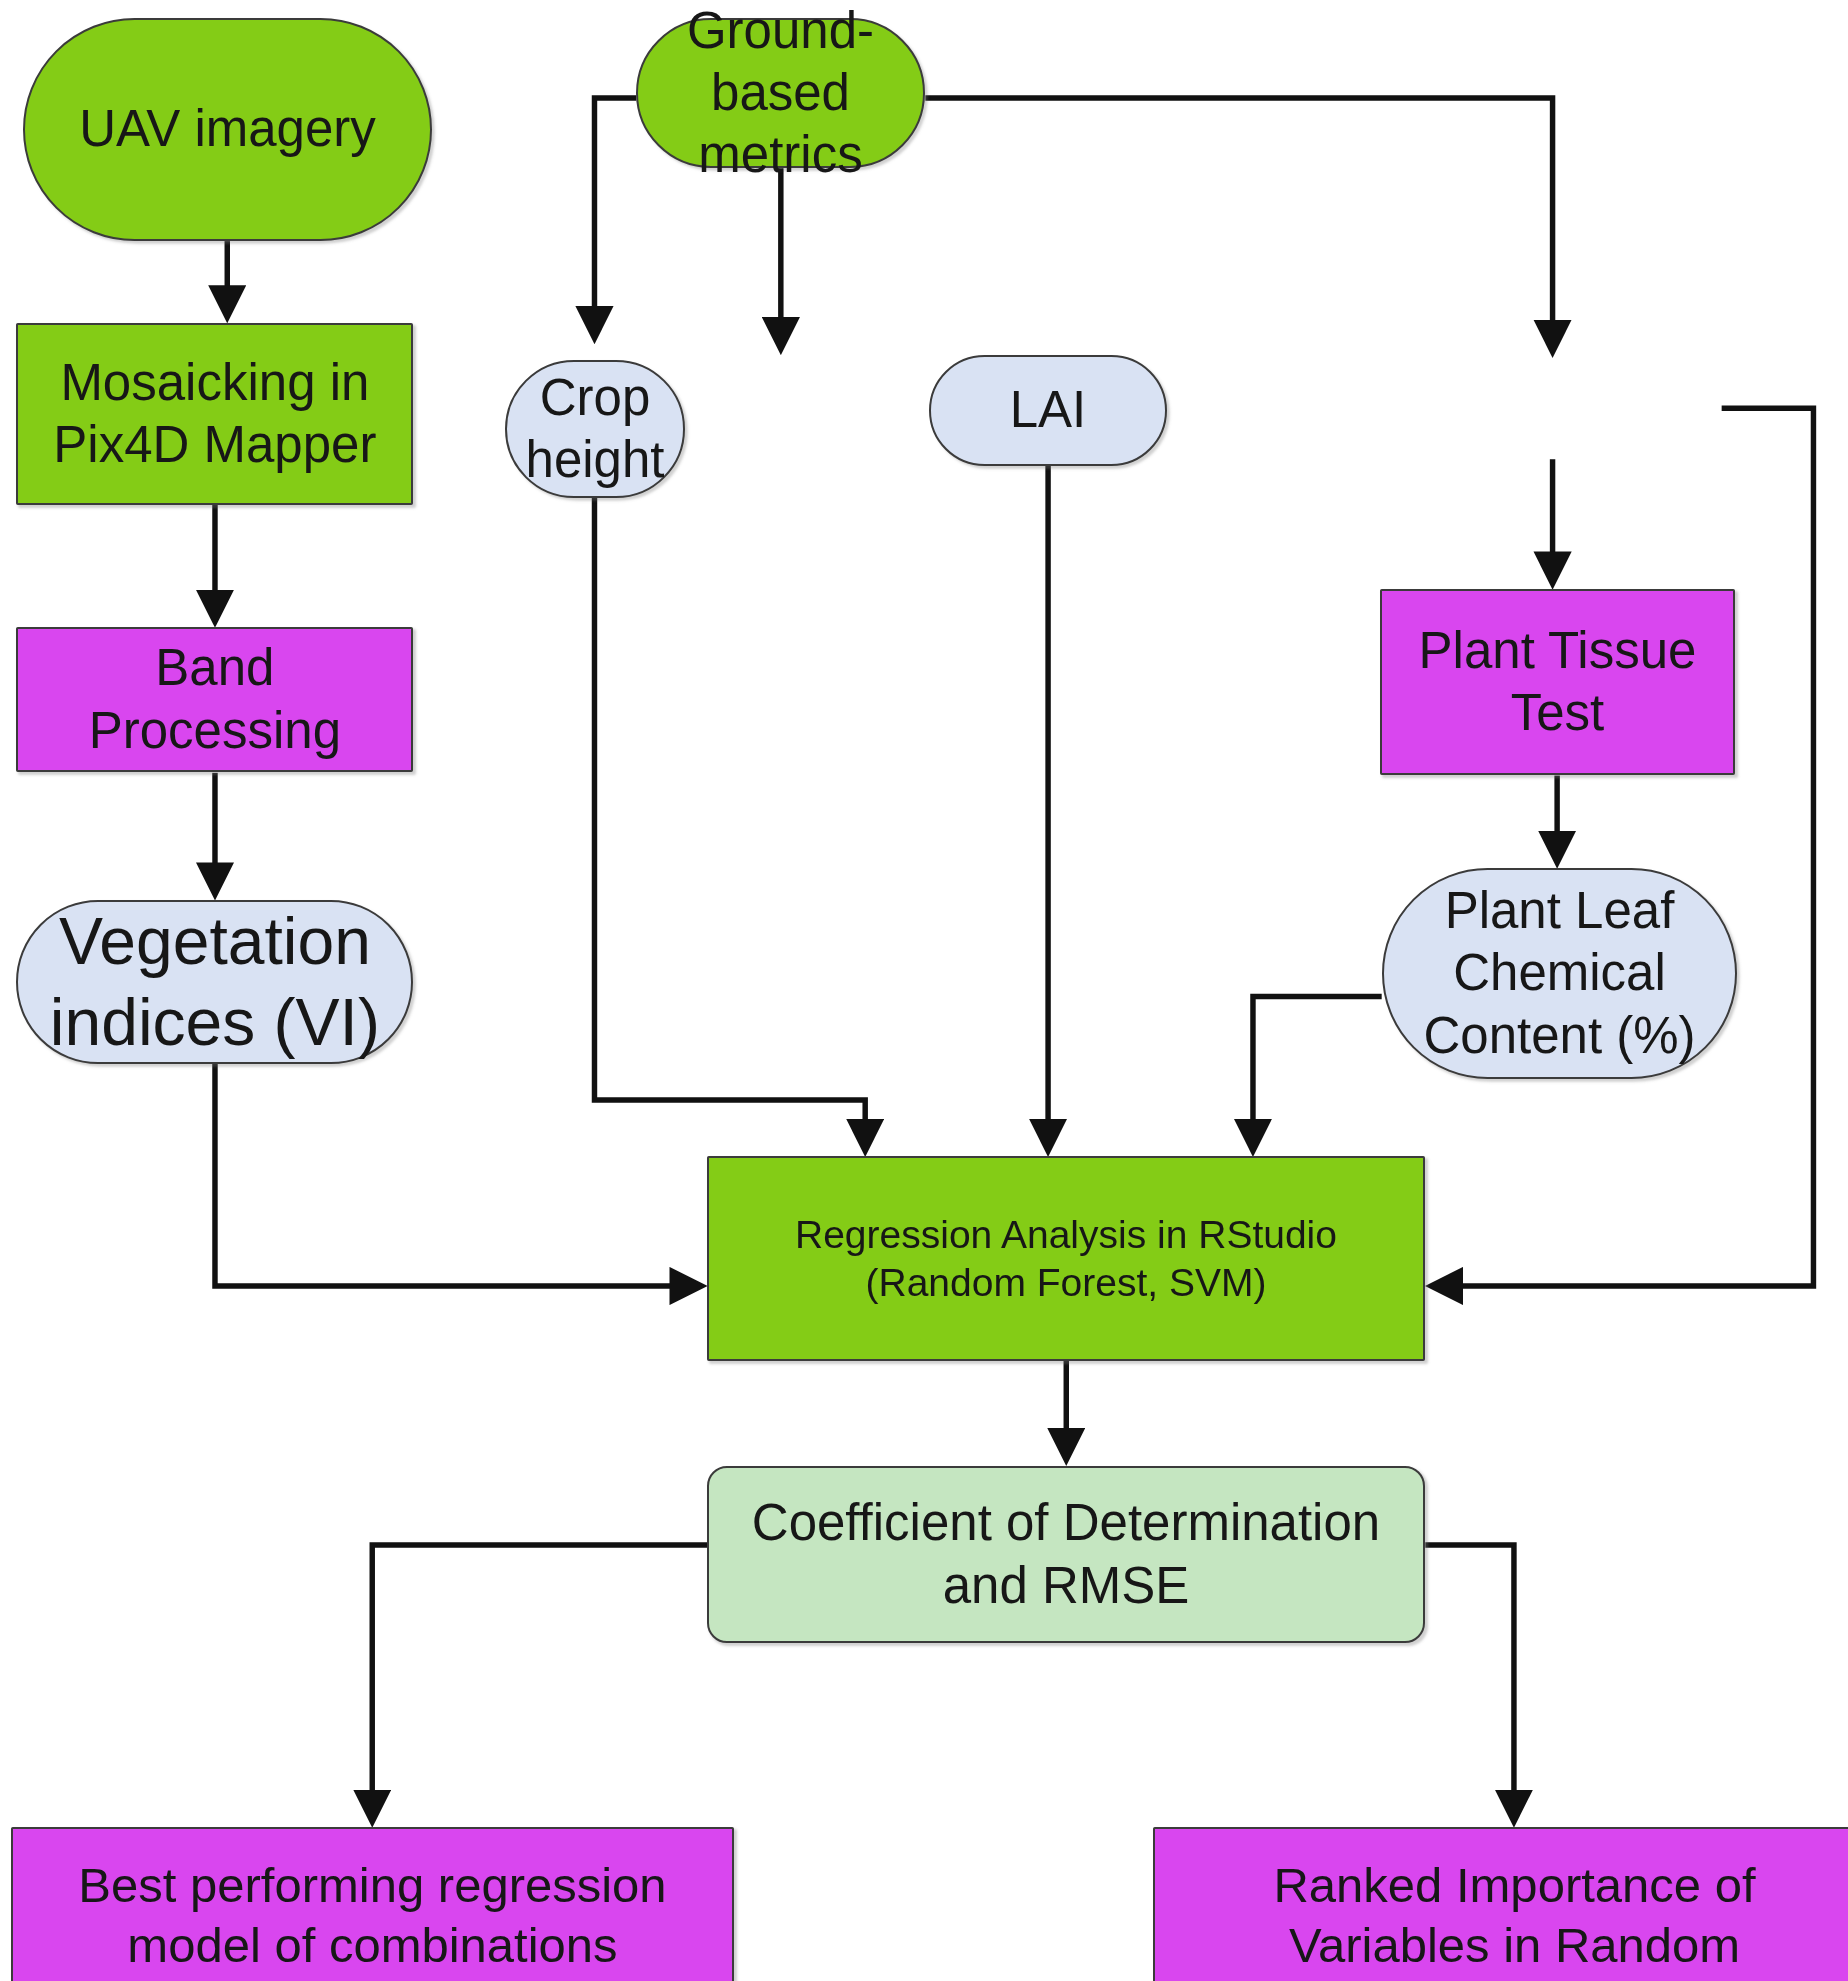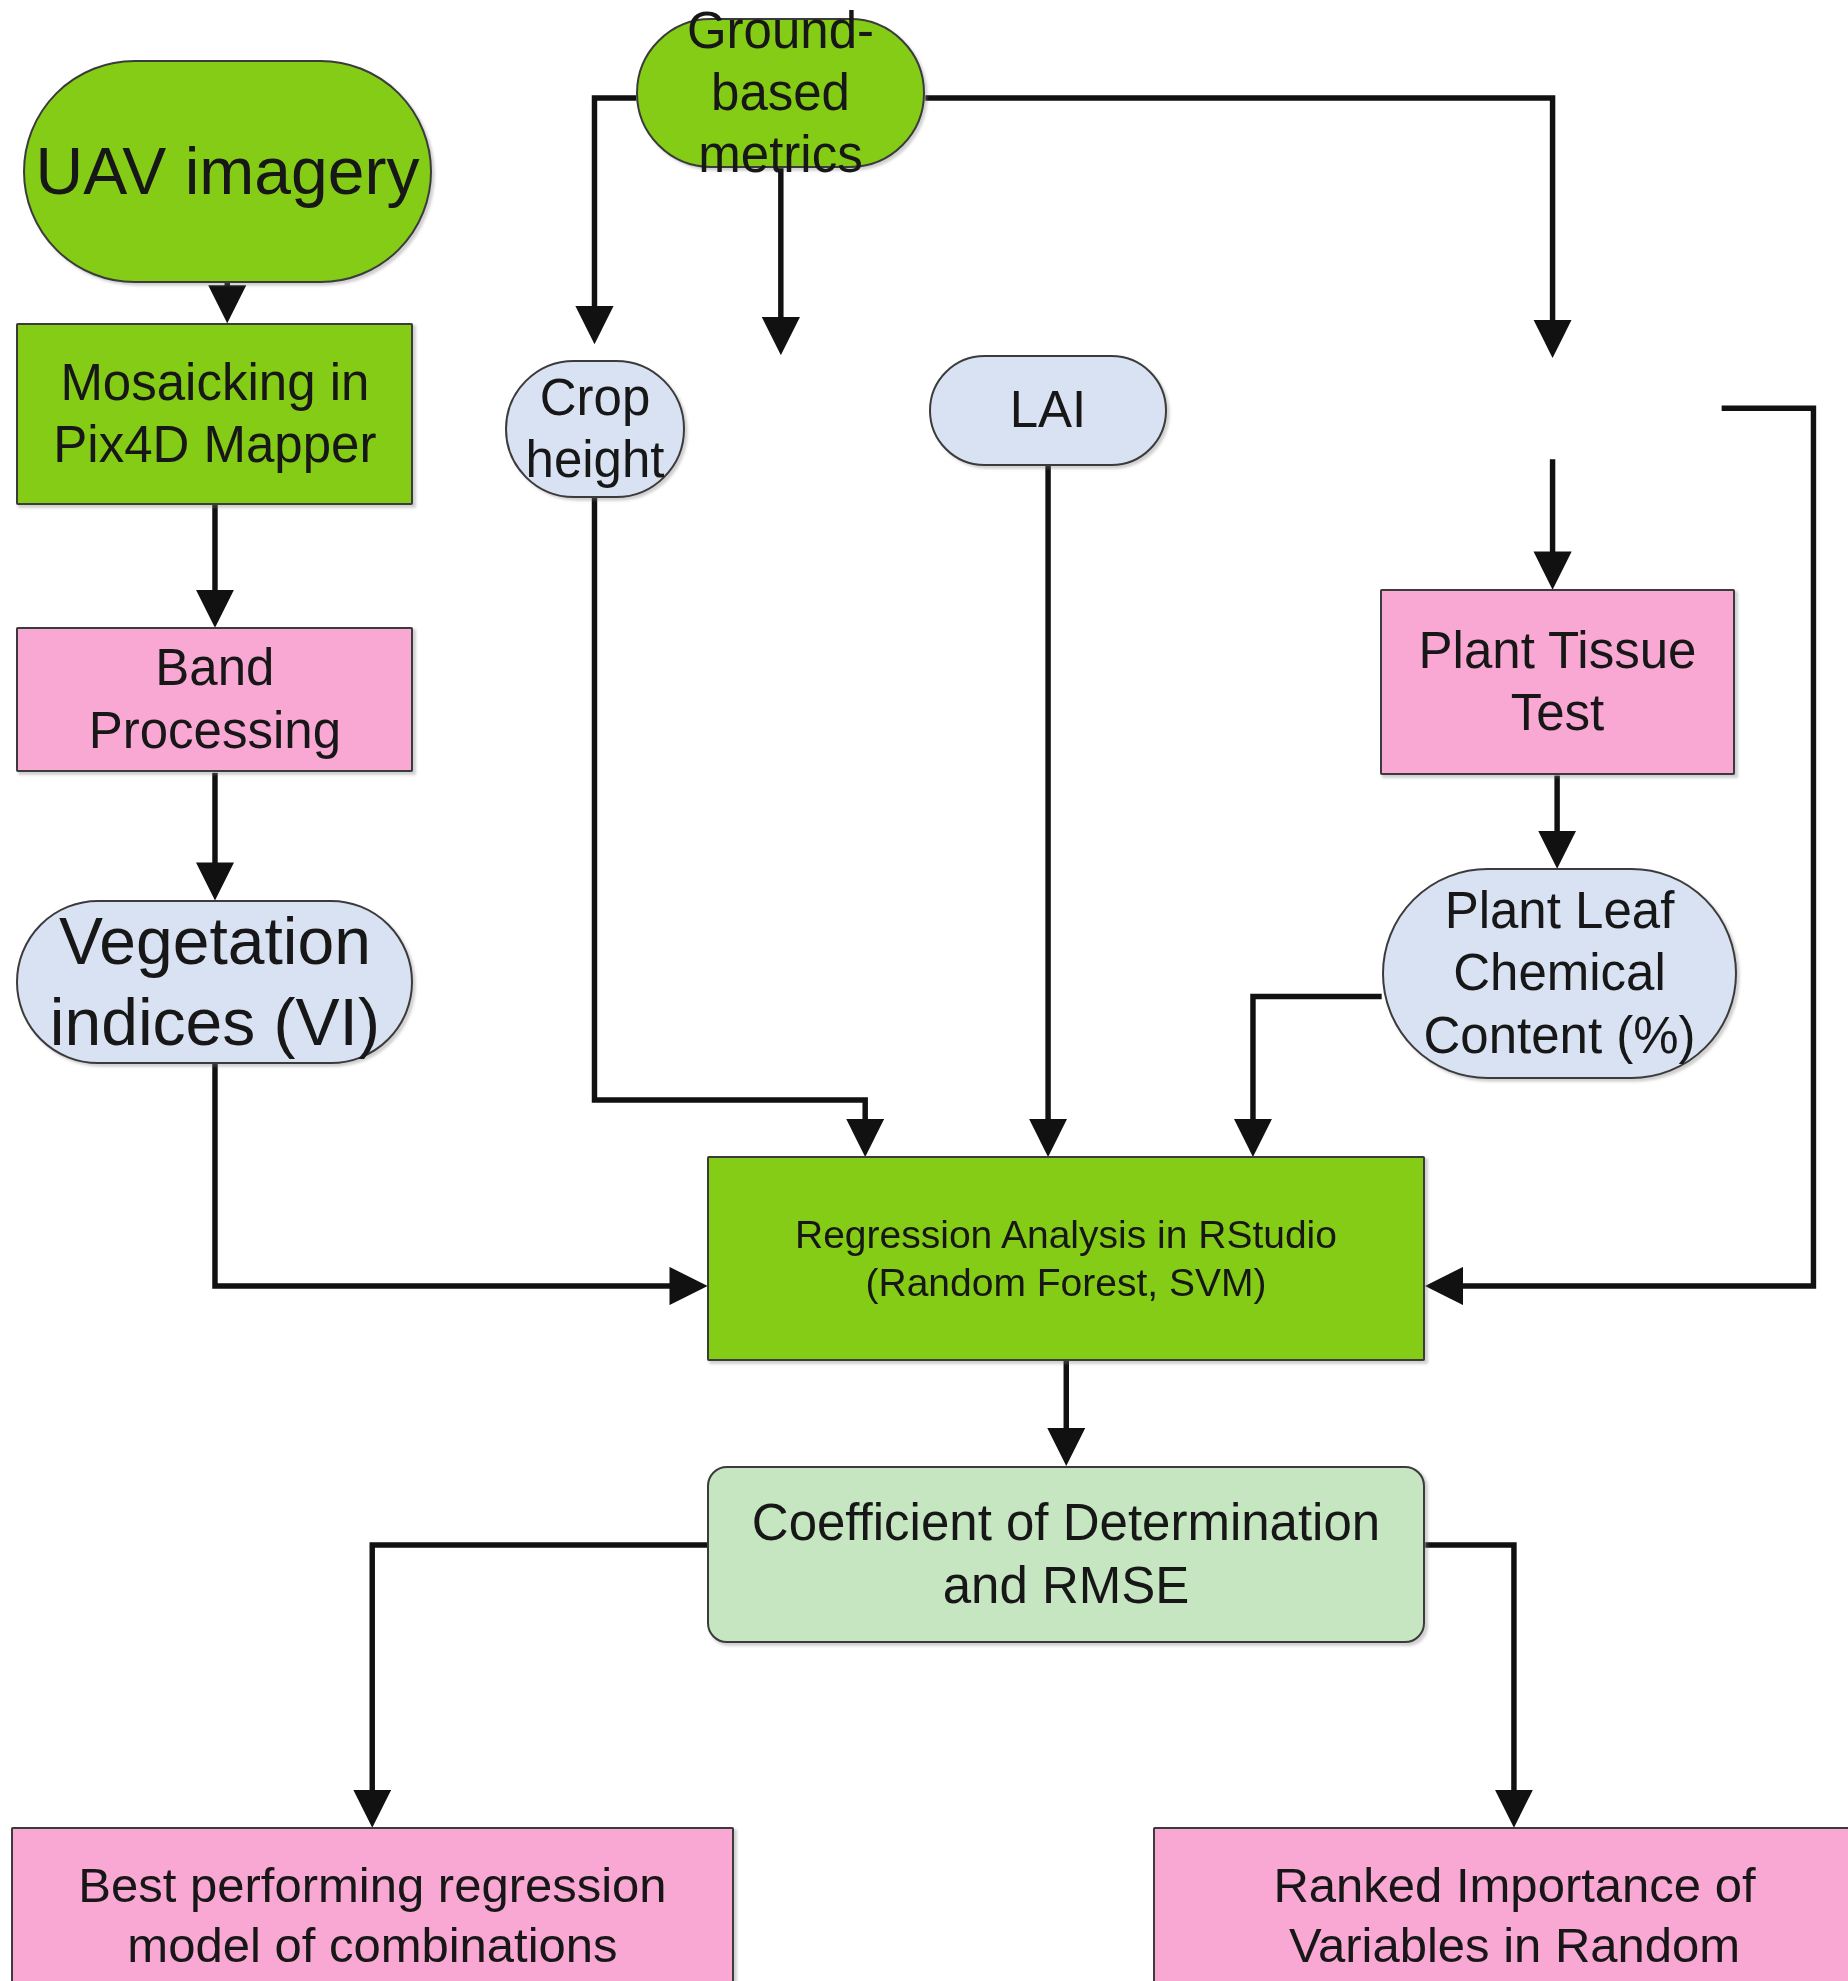--- a/index.html
+++ b/index.html
@@ -37,21 +37,21 @@
     line-height: 1.22;
     white-space: pre-line;
     padding: 3.6px 9px;
     box-shadow: 2.7px 2.7px 2.7px rgba(120,120,120,0.35);
   }
   .rect { border-radius: 1.8px; }
   .stadium { border-radius: 908px; }
   .fill-blue   { background: #84cc16; }
   .fill-ltblue { background: #d9e2f3; }
   .fill-peach  { background: #84cc16; }
-  .fill-yellow { background: #f9a8d4; }
+  .fill-yellow { background: #d946ef; }
   .fill-purple { background: #dda0e8; }
   .fill-green  { background: #c5e6c1; border-radius: 20px; }
 </style>
 </head>
 <body>
 
 <div id="canvas">
 
   <svg id="edges" viewBox="0 0 2033 2180" width="1848" height="1982" xmlns="http://www.w3.org/2000/svg">
     <defs>
@@ -88,21 +88,21 @@
       <path d="M 1520 1096 L 1378.4 1096 L 1378.4 1262" marker-end="url(#arrow)"></path>
 
       <path d="M 1173 1497 L 1173 1602" marker-end="url(#arrow)"></path>
 
       <path d="M 778 1699.5 L 409.5 1699.5 L 409.5 2000" marker-end="url(#arrow)"></path>
 
       <path d="M 1568 1699.5 L 1665.5 1699.5 L 1665.5 2000" marker-end="url(#arrow)"></path>
     </g>
   </svg>
 
-  <div class="node stadium fill-blue" style="left:23px;  top:18px;   width:409px;  height:223px; font-size:66px;margin-top:42px;">UAV imagery</div>
+  <div class="node stadium fill-blue" style="left:23px;  top:18px;   width:409px;  height:223px; font-size:51px;">UAV imagery</div>
   <div class="node stadium fill-blue" style="left:636px; top:18px;   width:289px;  height:150px; font-size:51px;">Ground-based
 metrics</div>
   <div class="node rect fill-peach" style="left:16.4px;  top:323px;  width:397px;  height:182px; font-size:51px;">Mosaicking in
 Pix4D Mapper</div>
   <div class="node stadium fill-ltblue" style="left:505px; top:360px;  width:180px;  height:138px; font-size:51px;">Crop
 height</div>
   <div class="node stadium fill-ltblue" style="left:929px;top:355px;  width:238px;  height:111px; font-size:51px;">LAI</div>
   <div class="node rect fill-yellow" style="left:16.4px;  top:627px;  width:397px;  height:145px; font-size:51px;">Band Processing</div>
   <div class="node rect fill-yellow" style="left:1380px;top:589px;  width:355px;  height:186px; font-size:51px;">Plant Tissue Test</div>
   <div class="node stadium fill-ltblue" style="left:16.4px;  top:900px;  width:397px;  height:164px; font-size:66px;">Vegetation

